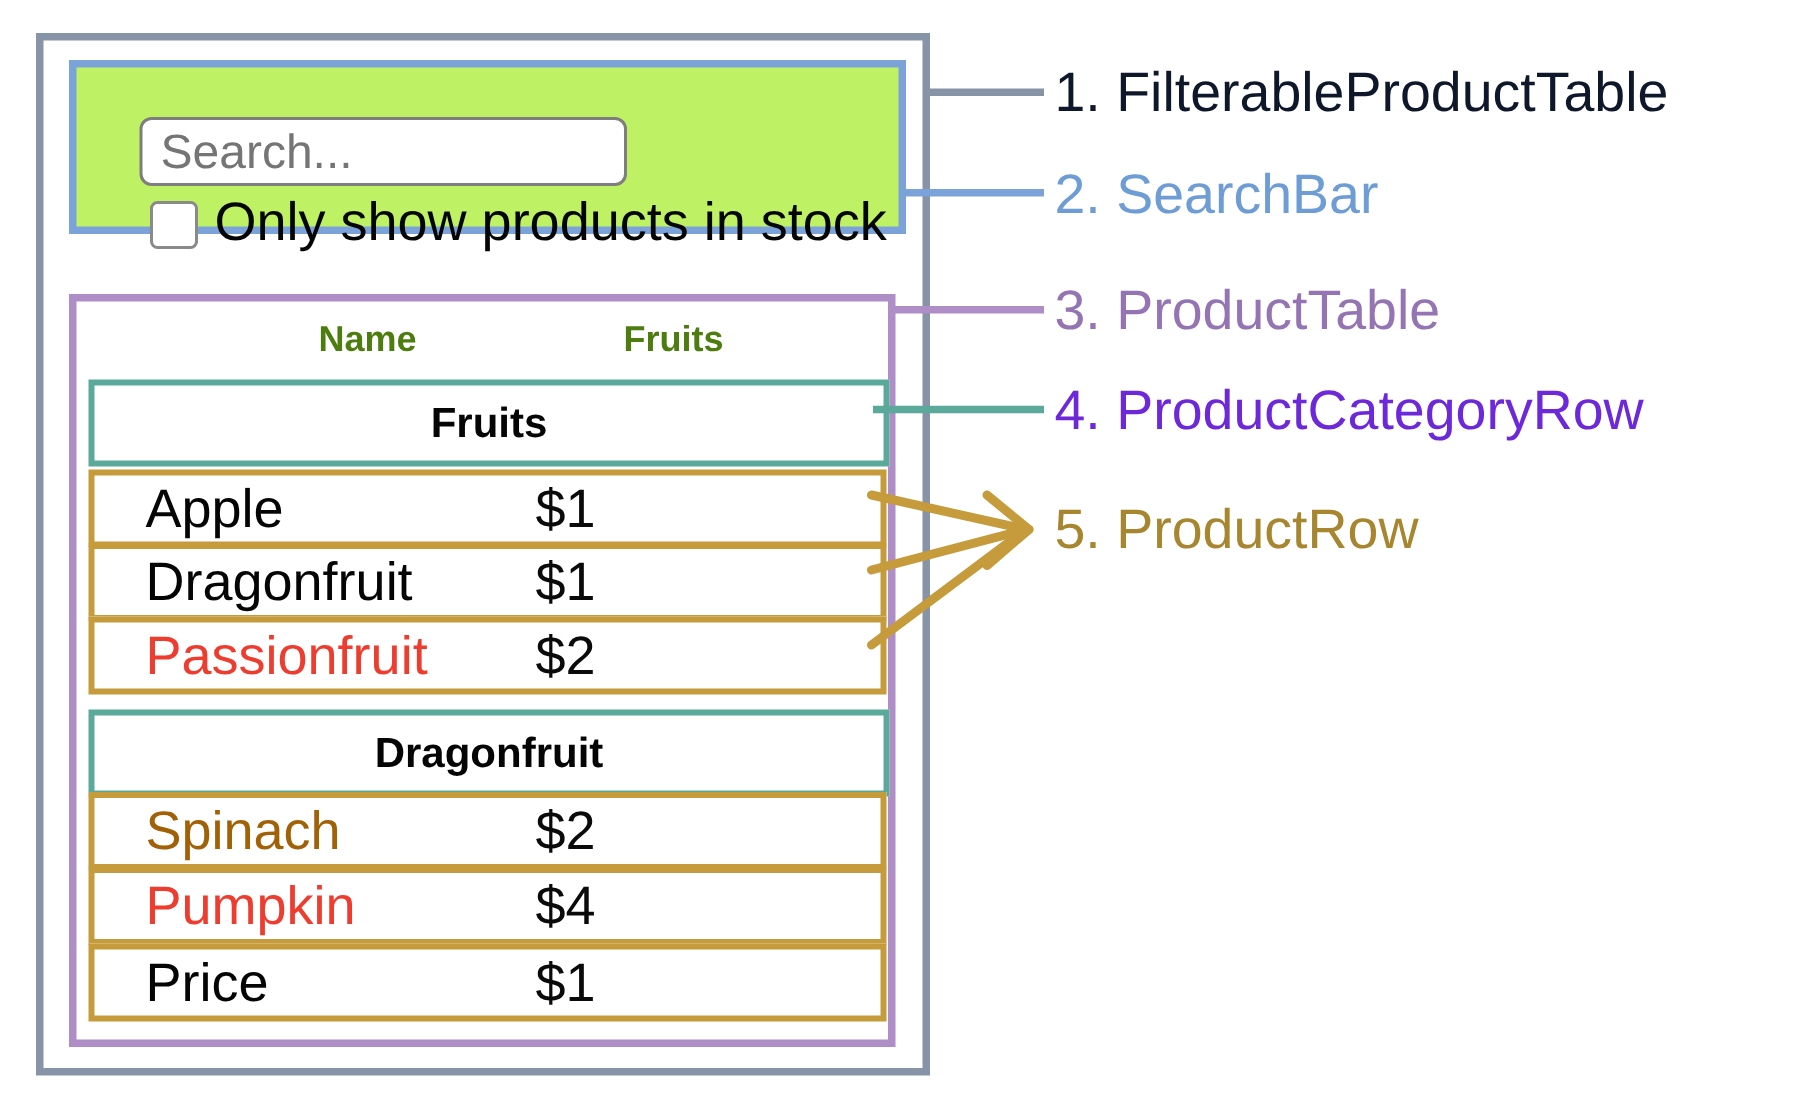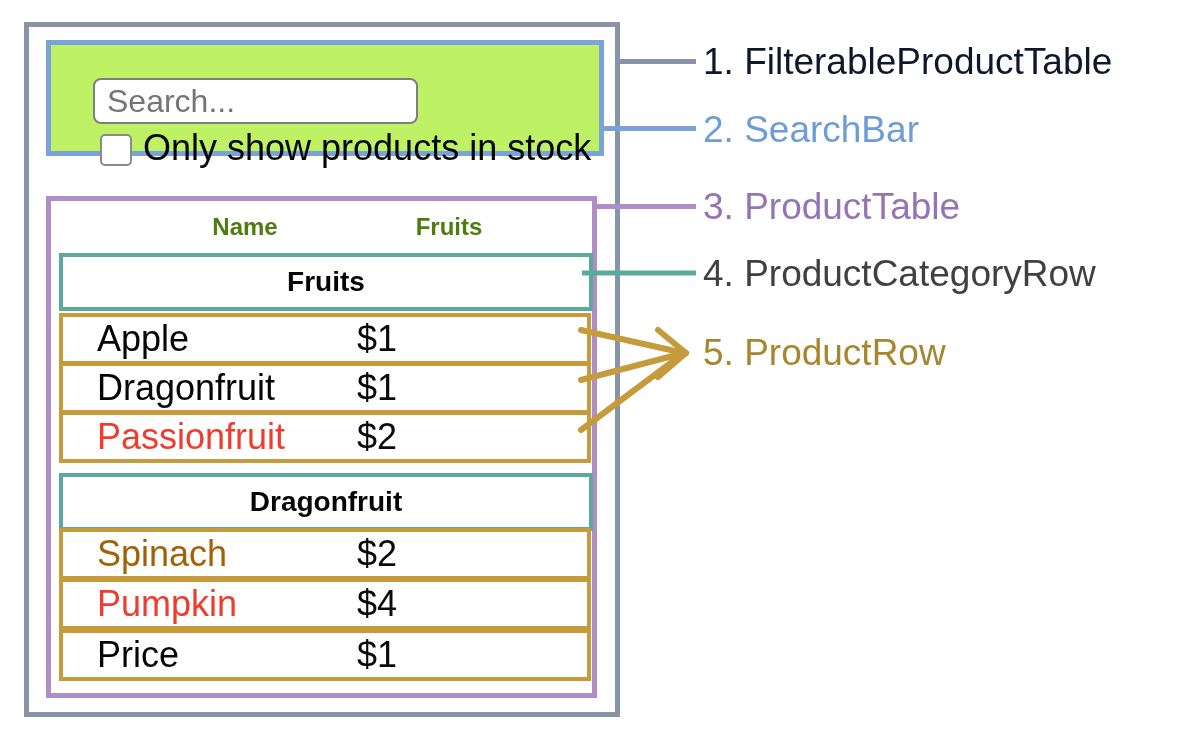--- a/index.html
+++ b/index.html
@@ -32,21 +32,21 @@
 
   .category-row{position:absolute;left:8px;width:526px;height:50px;border:4px solid #5aa99b;background:#fff;}
   .category-label{position:absolute;left:0;top:50%;transform:translateY(-50%);width:100%;
     box-sizing:border-box;text-align:center;font-size:28px;font-weight:bold;color:#050505;}
   .product-row{position:absolute;left:8px;width:524px;height:44px;border:4px solid #c59b3c;background:#fff;}
   .row-name{position:absolute;left:34px;top:50%;transform:translateY(-50%);font-size:36px;white-space:nowrap;}
   .row-price{position:absolute;left:294px;top:50%;transform:translateY(-50%);font-size:36px;}
 
   
   .legend-item{position:absolute;left:703px;transform:translateY(-50%);font-size:37px;font-weight:500;white-space:nowrap;}
-  .lg-1{color:#0f172a;} .lg-2{color:#6d9dd4;} .lg-3{color:#9574b3;} .lg-4{color:#404040;} .lg-5{color:#a8862f;}
+  .lg-1{color:#0f172a;} .lg-2{color:#6d9dd4;} .lg-3{color:#9574b3;} .lg-4{color:#6d28d9;} .lg-5{color:#a8862f;}
 
   
   #connectors{position:absolute;left:0;top:0;width:1200px;height:744px;pointer-events:none;}
   .ln-gray{stroke:#8793a7;stroke-width:5;}
   .ln-blue{stroke:#7ca2da;stroke-width:5;}
   .ln-purple{stroke:#af8dc7;stroke-width:5;}
   .ln-teal{stroke:#5aa99b;stroke-width:5;}
   .ln-gold{stroke:#c59b3c;stroke-width:6;stroke-linecap:round;}
 </style>
 </head>

